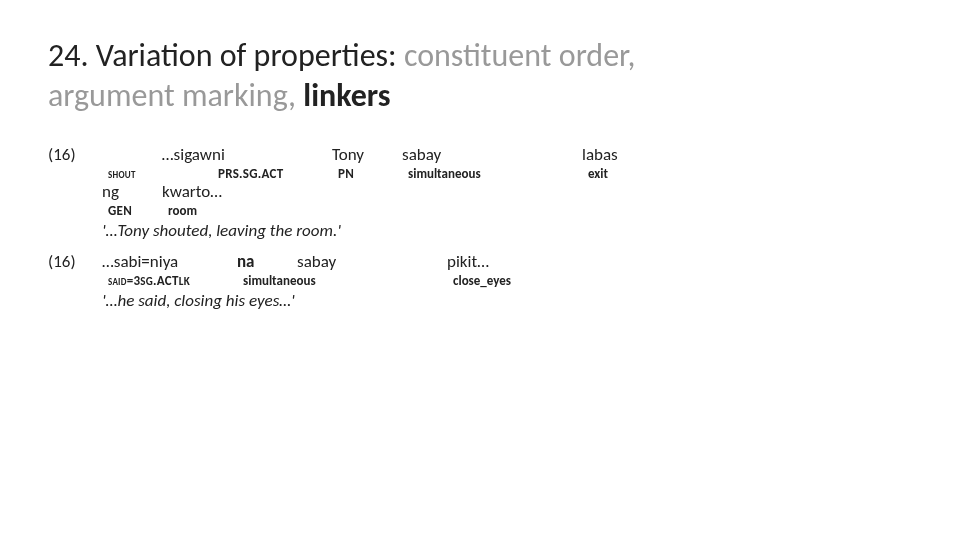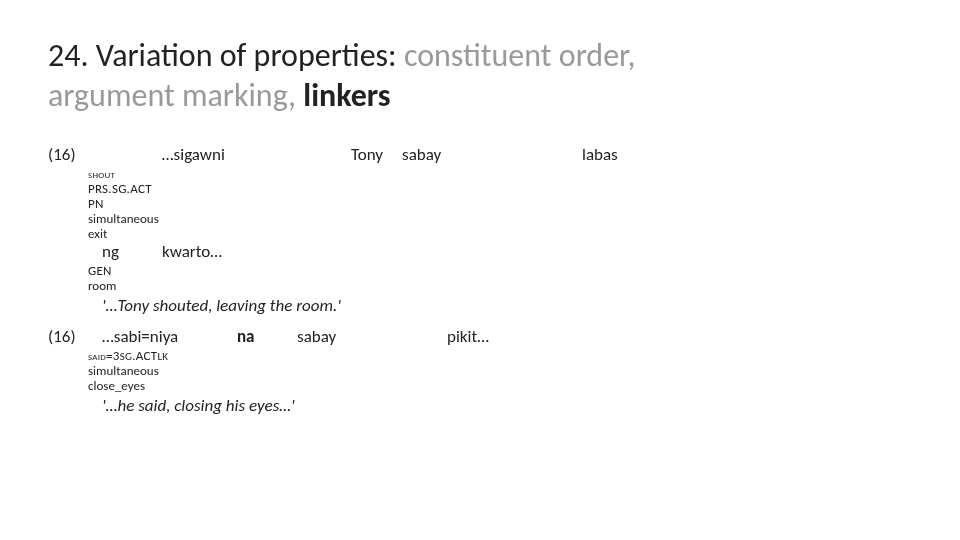--- a/index.html
+++ b/index.html
@@ -49,42 +49,43 @@
     .cell {
       display: inline-block;
       vertical-align: baseline;
     }
     .num-col {
       min-width: 54px;
       font-size: 17px;
     }
     .gloss-line {
       display: flex;
-      flex-direction: column;
+      flex-direction: row;
       align-items: baseline;
       gap: 0;
       margin-bottom: 0;
-      margin-left: 40px;
+      margin-left: 60px;
+      font-weight: bold;
     }
     .translation {
       margin-left: 54px;
       font-style: italic;
       margin-top: 2px;
       margin-bottom: 10px;
       font-size: 17px;
     }
     .word {
       display: inline-block;
       text-align: left;
       margin-right: 0;
     }
     
     .c16-sigaw { min-width: 110px; text-align: right; }
     .c16-ni { min-width: 120px; }
-    .c16-tony { min-width: 70px; text-align: center; }
+    .c16-tony { min-width: 70px; }
     .c16-sabay { min-width: 180px; }
     .c16-labas { min-width: 80px; }
 
     .c16-shout { min-width: 110px; font-size: 13px; }
     .c16-prs { min-width: 120px; font-size: 13px; }
     .c16-pn { min-width: 70px; font-size: 13px; }
     .c16-simul { min-width: 180px; font-size: 13px; }
     .c16-exit { min-width: 80px; font-size: 13px; }
 
     .c16-ng { min-width: 60px; }

